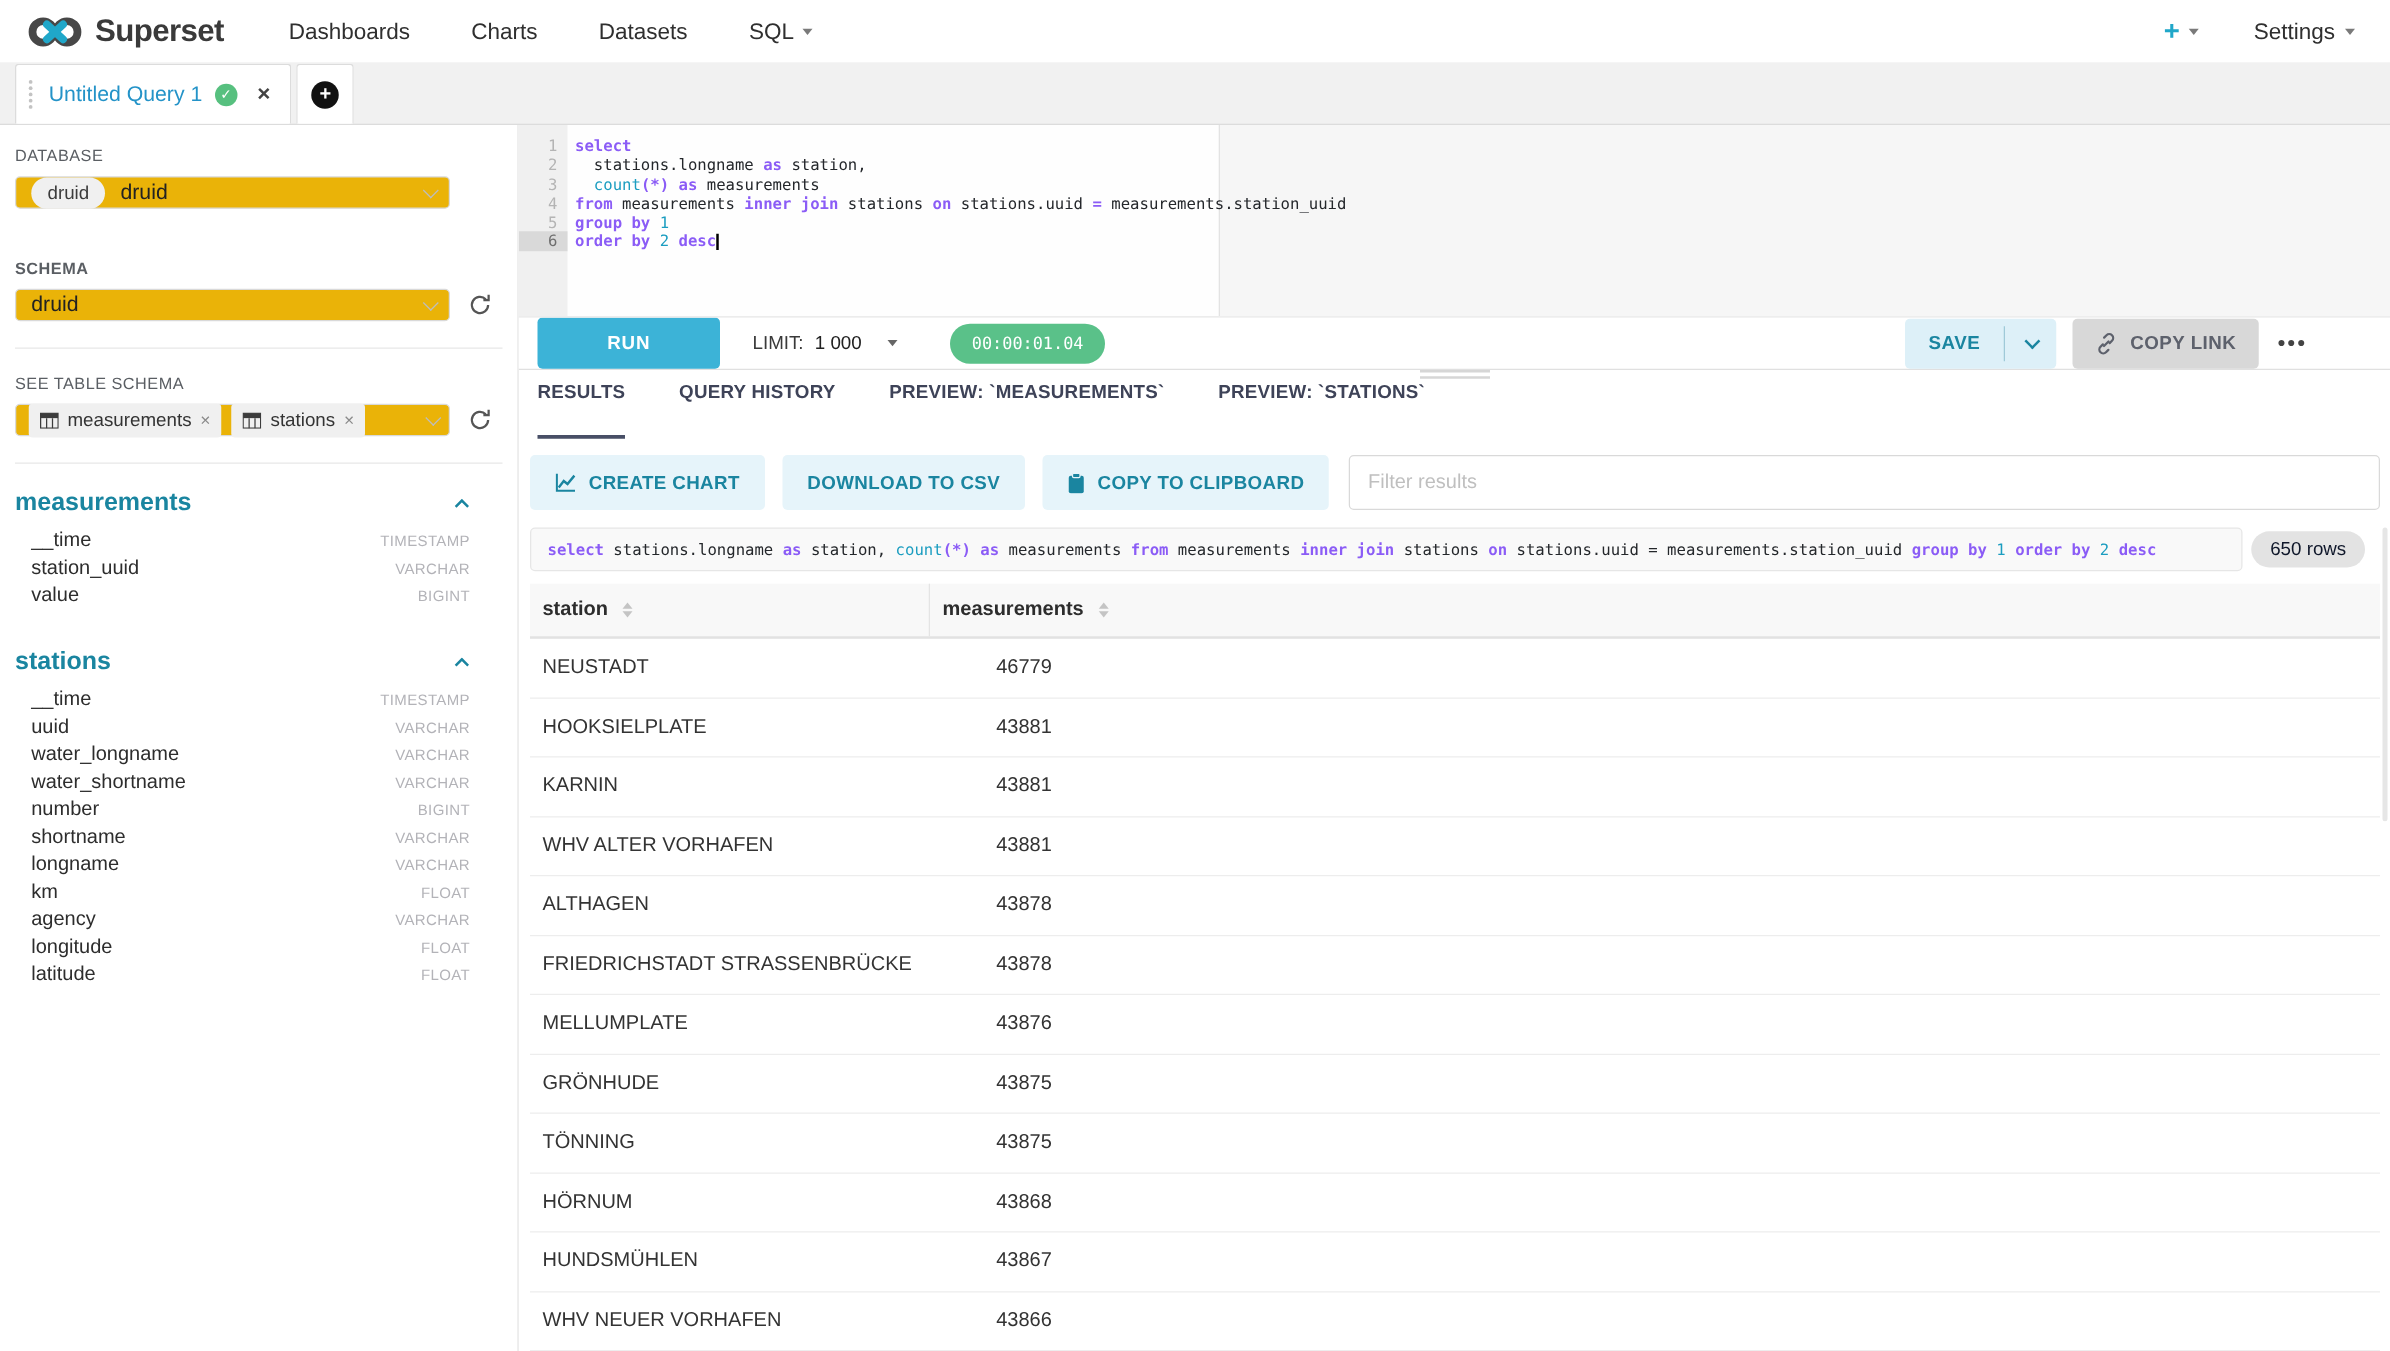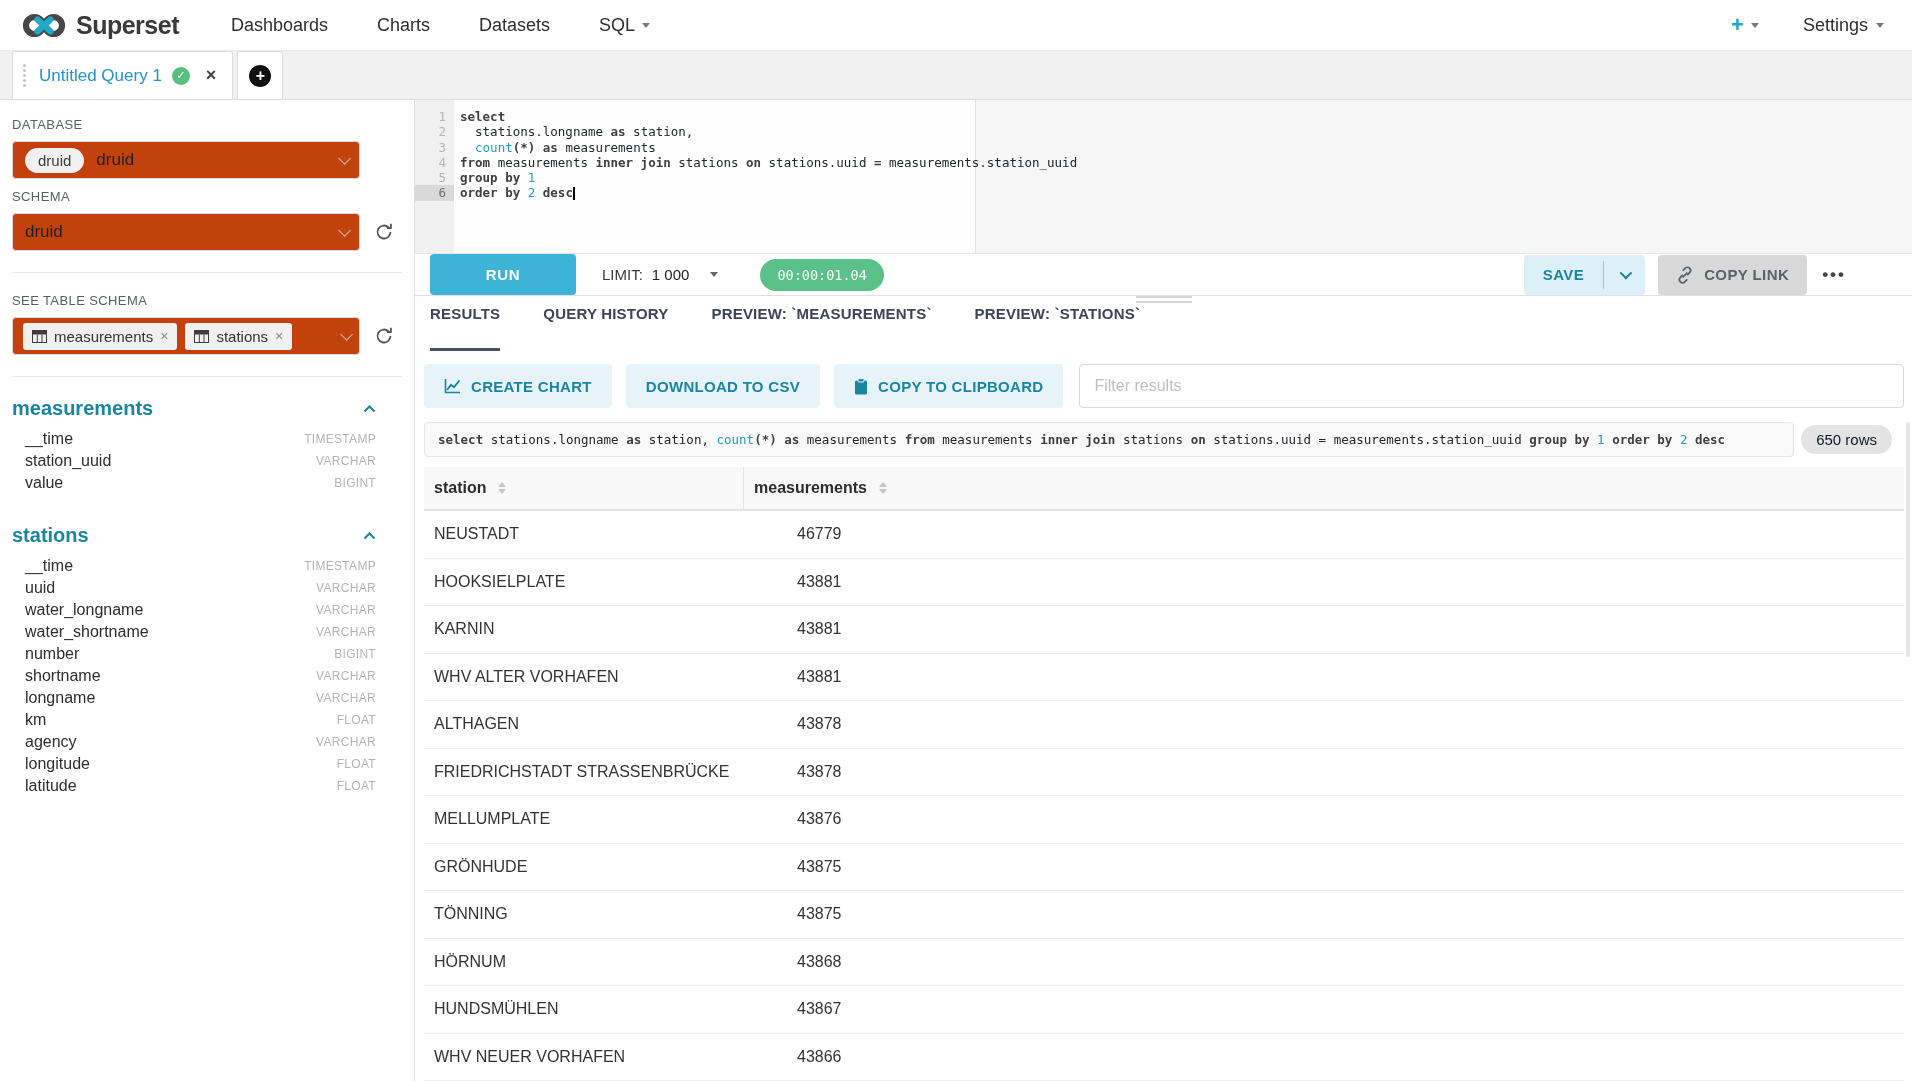--- a/index.html
+++ b/index.html
@@ -36,29 +36,29 @@
 
   
   .main { display:flex; height:981px; }
   .sidebar { width:415px; min-width:415px; border-right:1px solid #e0e0e0; background:#fff;
              padding:17px 0 0 12px; overflow:hidden; }
   .rightpane { flex:1; display:flex; flex-direction:column; position:relative; background:#fff;}
 
   
   .side-label { font-size:13px; color:#5a5e63; letter-spacing:.4px; }
   .selrow { display:flex; align-items:center; margin-top:9px; }
-  .select { width:348px; height:38px; border:1px solid #d9d9d9; border-radius:4px; background:#c2410c;
+  .select { width:348px; height:26px; border:1px solid #d9d9d9; border-radius:4px; background:#eab308;
             display:flex; align-items:center; padding:0 12px; cursor:pointer; }
   .sel-pill { background:#f0f0f0; border-radius:13px; padding:4px 13px; font-size:15px; color:#3c3c3c; }
   .sel-text { font-size:17px; color:#222; margin-left:12px; }
   .thin-caret { margin-left:auto; width:9px; height:9px; border-right:1.5px solid #bdbdbd; border-bottom:1.5px solid #bdbdbd;
                 transform:rotate(45deg) translateY(-3px); }
   .refresh-btn { margin-left:14px; cursor:pointer; display:flex; }
   .divider { border:none; border-top:1px solid #e8e8e8; margin:21px 12px 20px 0; }
-  .mt22 { margin-top:10px; }
+  .mt22 { margin-top:40px;font-weight:bold; }
   .chips { gap:8px; padding:0 10px; }
   .chip { background:#f0f0f0; border-radius:3px; padding:5px 9px; font-size:15px; color:#333;
           display:flex; align-items:center; gap:7px; }
   .chip-close { color:#8a8a8a; font-size:14px; cursor:pointer; }
   .tsec-head { display:flex; align-items:center; justify-content:space-between; padding-right:38px; margin-top:4px;}
   .tsec-title { font-size:20px; font-weight:bold; color:#1a85a0; cursor:pointer;}
   .col-row { display:flex; align-items:center; justify-content:space-between; padding:0 38px 0 13px; height:22px; }
   .col-name { font-size:16px; color:#2d2d2d; }
   .col-type { font-size:12px; color:#b3b3b8; letter-spacing:.3px; }
   .sec-gap { height:26px; }
@@ -68,21 +68,21 @@
             border-bottom:1px solid #e6e6e6; }
   .margin-zone { position:absolute; left:560px; top:0; bottom:0; right:0; background:#f6f6f6;
                  border-left:1px solid #e3e3e3; z-index:0; }
   .gutter { width:39px; background:#f0f0f0; z-index:1; padding-top:9px; }
   .gnum { height:15.3px; font-family:"DejaVu Sans Mono", monospace; font-size:12.5px; color:#b4b4b4;
           text-align:right; padding-right:8px; }
   .gnum.active { background:#d9d9d9; color:#6e6e6e; }
   .code { z-index:1; padding:9px 0 0 6px; }
   .cl { height:15.3px; font-family:"DejaVu Sans Mono", monospace; font-size:12.5px; color:#24272b;
         white-space:pre; }
-  .kw { font-weight:bold; color:#404040; }
+  .kw { font-weight:bold; color:#8b5cf6; }
   .fn, .num { color:#1b9dc0; }
   .cursor { display:inline-block; width:2px; height:13px; background:#000; vertical-align:text-bottom; }
 
   
   .toolbar { height:62px; display:flex; align-items:center; padding:0 66px 0 15px;
              border-bottom:1px solid #e0e0e0; background:#fff; }
   .run-btn { width:146px; height:41px; background:#3cb3d7; color:#fff; border:none; border-radius:4px;
              font-size:15px; font-weight:bold; letter-spacing:.6px; cursor:pointer; font-family:inherit;}
   .limit-group { display:flex; align-items:center; margin-left:26px; gap:9px; cursor:pointer;}
   .limit-label { font-size:15px; color:#3a3a3a; }

